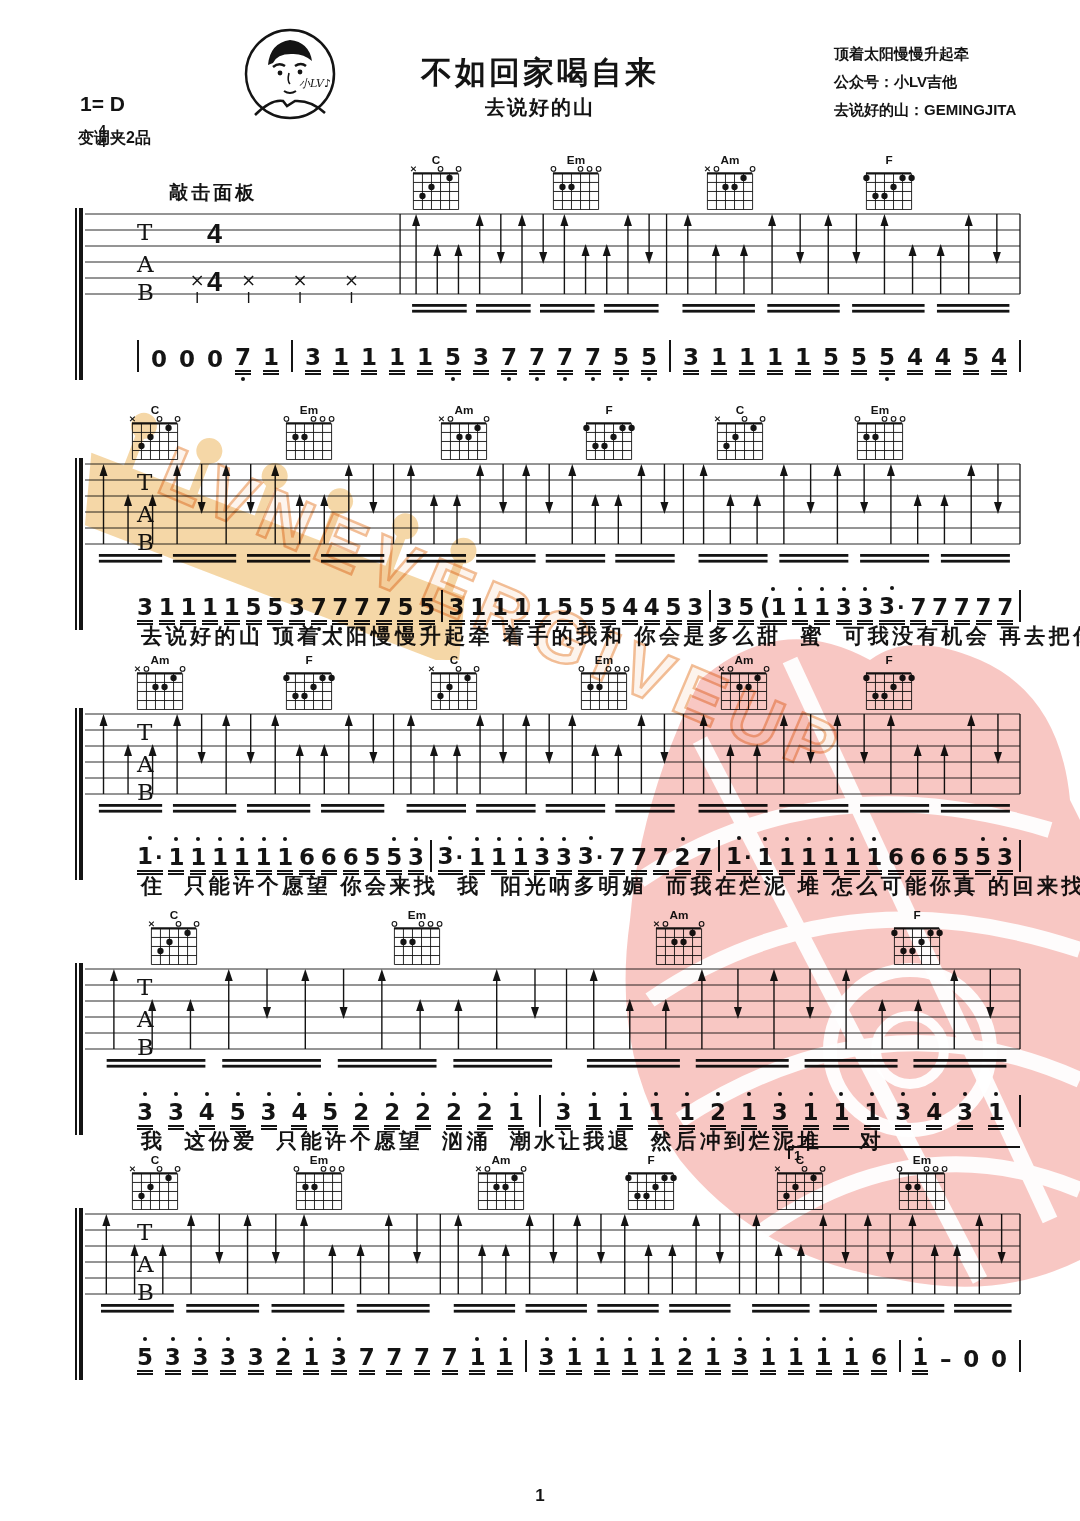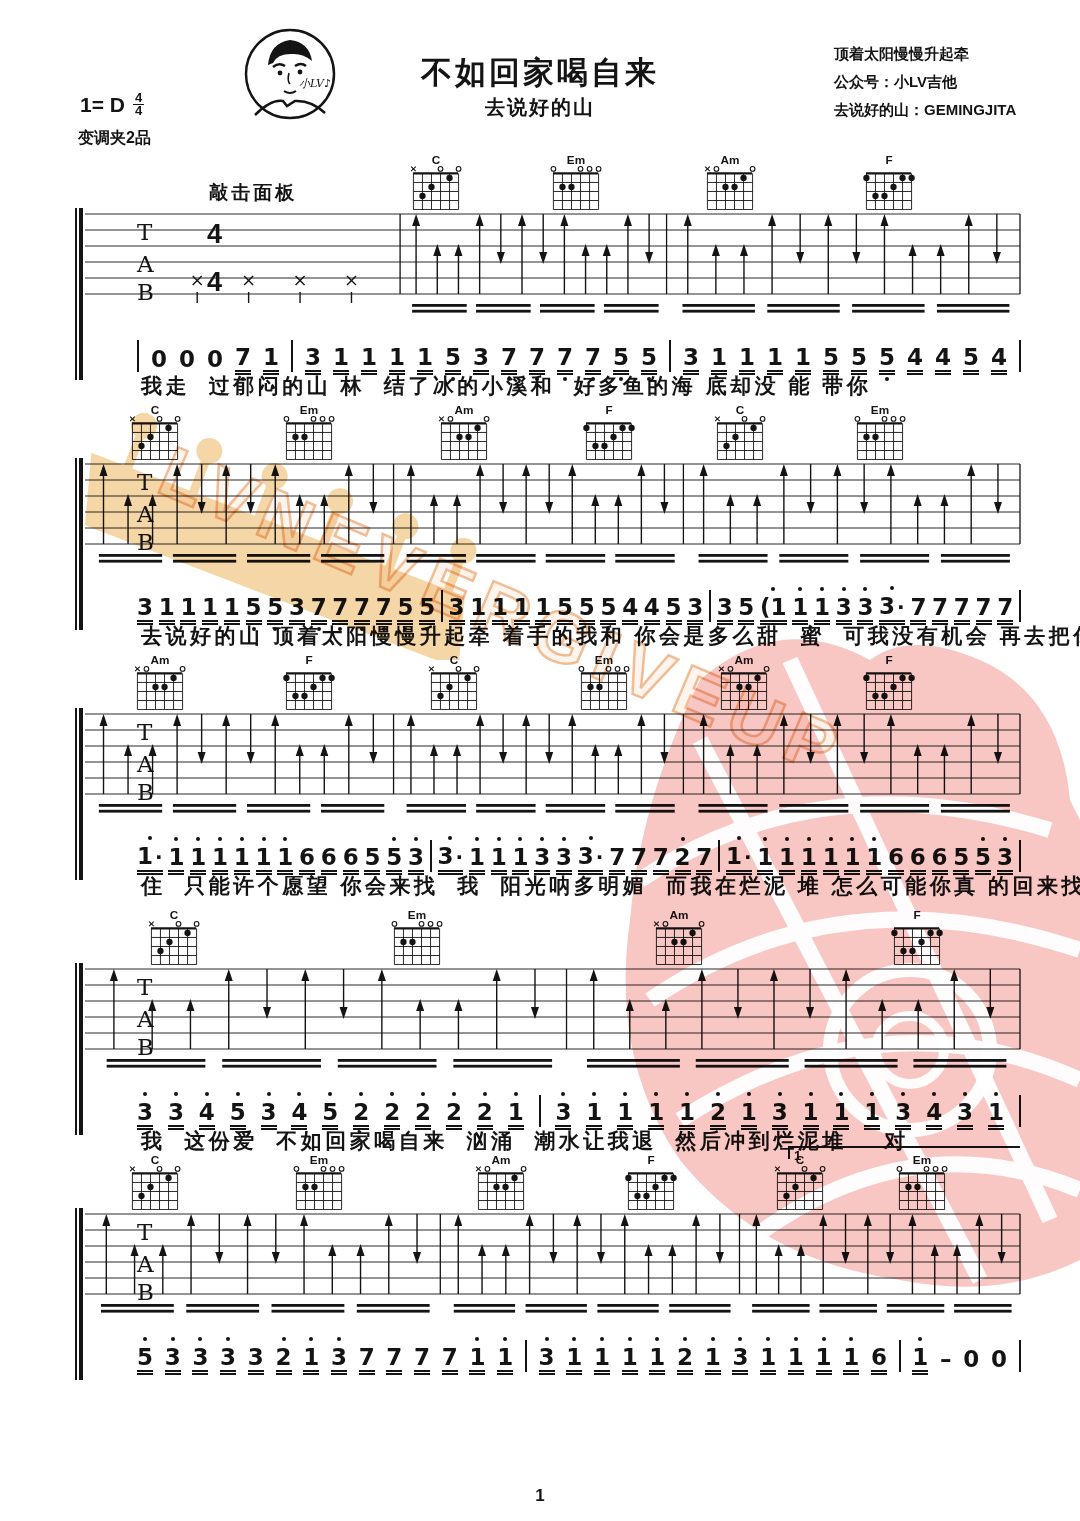--- a/index.html
+++ b/index.html
@@ -1,19 +1,19 @@
 <!DOCTYPE html>
 <html><head>
 <meta charset="utf-8">
 <style>
   html,body{margin:0;padding:0;background:#888;}
   #page{position:relative;width:1080px;height:1521px;background:#ffffff;margin:0 auto;
         font-family:"Liberation Sans","DejaVu Sans",sans-serif;color:#141414;overflow:hidden;}
   
-  .keyblock{position:absolute;left:80px;top:92px;font-size:21px;font-weight:600;display:flex;align-items:center;gap:8px;}
+  .keyblock{position:absolute;left:80px;top:92px;font-size:21px;font-weight:600;display:flex;align-items:center;gap:8px;flex-direction:column;}
   .frac{display:inline-flex;flex-direction:column;align-items:center;font-size:13px;font-weight:700;line-height:12px;}
   .frac .fl{border-bottom:1.5px solid #141414;padding:0 2px;}
   .capo{position:absolute;left:78px;top:128px;font-size:16px;font-weight:600;}
   .logo{position:absolute;left:243px;top:27px;width:94px;height:94px;}
   .title{position:absolute;left:0;right:0;top:52px;text-align:center;font-size:31px;font-weight:700;letter-spacing:3px;}
   .subtitle{position:absolute;left:0;right:0;top:94px;text-align:center;font-size:20px;font-weight:600;letter-spacing:2px;}
   .infoblock{position:absolute;left:834px;top:40px;font-size:15px;font-weight:600;line-height:28px;}
   
   .system{position:absolute;left:75px;width:950px;height:246px;}
   .bracket{position:absolute;left:0;top:48px;width:8px;height:172px;border-left:2.5px solid #141414;border-right:4.5px solid #141414;box-sizing:border-box;}
@@ -75,21 +75,21 @@
   <div class="infoblock">
     <div>顶着太阳慢慢升起牵</div>
     <div>公众号：小LV吉他</div>
     <div>去说好的山：GEMINGJITA</div>
   </div>
 
   <div id="systems">
       <div class="system" style="top: 160px;">
         <div class="bracket"></div>
         <div class="chordrow">
-          <div class="percLabel" style="left: 9%; margin-left: 40px;">敲击面板</div>
+          <div class="percLabel" style="left: 9%;">敲击面板</div>
           <div class="chord" style="left: 37.5%;"><svg width="58" height="56" viewBox="0 0 64 62">
               <text x="32" y="11" text-anchor="middle" font-size="13" font-weight="bold" fill="#141414" font-family="Liberation Sans,sans-serif">C</text>
               <line x1="6.5" y1="21.5" x2="56.5" y2="21.5" stroke="#141414" stroke-width="2.5"></line>
               <line x1="7" y1="31.5" x2="57" y2="31.5" stroke="#141414" stroke-width="1"></line>
               <line x1="7" y1="41.5" x2="57" y2="41.5" stroke="#141414" stroke-width="1"></line>
               <line x1="7" y1="51.5" x2="57" y2="51.5" stroke="#141414" stroke-width="1"></line>
               <line x1="7" y1="61.5" x2="57" y2="61.5" stroke="#141414" stroke-width="1"></line>
               <line x1="7" y1="21.5" x2="7" y2="61.5" stroke="#141414" stroke-width="1"></line>
               <line x1="4.4" y1="14" x2="9.6" y2="19" stroke="#141414" stroke-width="1.2"></line>
               <line x1="9.6" y1="14" x2="4.4" y2="19" stroke="#141414" stroke-width="1.2"></line>
@@ -287,21 +287,20 @@
           <span class="note ul">1</span>
           <span class="note ul">5</span>
           <span class="note ul">5</span>
           <span class="note ul">5<i class="od lo"></i></span>
           <span class="note ul">4</span>
           <span class="note ul">4</span>
           <span class="note ul">5</span>
           <span class="note ul">4</span>
           <div class="nbar"></div>
         </div>
-        <div class="lyrics">我走  过郁闷的山 林  结了冰的小溪和  好多鱼的海 底却没 能 带你</div>
       </div>
       <div class="system" style="top: 410px;">
         <div class="bracket"></div>
         <div class="chordrow">
           <div class="chord" style="left: 7.5%;"><svg width="58" height="56" viewBox="0 0 64 62">
               <text x="32" y="11" text-anchor="middle" font-size="13" font-weight="bold" fill="#141414" font-family="Liberation Sans,sans-serif">C</text>
               <line x1="6.5" y1="21.5" x2="56.5" y2="21.5" stroke="#141414" stroke-width="2.5"></line>
               <line x1="7" y1="31.5" x2="57" y2="31.5" stroke="#141414" stroke-width="1"></line>
               <line x1="7" y1="41.5" x2="57" y2="41.5" stroke="#141414" stroke-width="1"></line>
               <line x1="7" y1="51.5" x2="57" y2="51.5" stroke="#141414" stroke-width="1"></line>
@@ -1049,21 +1048,21 @@
           <span class="note ul">3<i class="od hi"></i></span>
           <span class="note ul">1<i class="od hi"></i></span>
           <span class="note ul">1<i class="od hi"></i></span>
           <span class="note ul">1<i class="od hi"></i></span>
           <span class="note ul">3<i class="od hi"></i></span>
           <span class="note ul">4<i class="od hi"></i></span>
           <span class="note ul">3<i class="od hi"></i></span>
           <span class="note ul">1<i class="od hi"></i></span>
           <div class="nbar"></div>
         </div>
-        <div class="lyrics">我  这份爱  不如回家喝自来  汹涌  潮水让我退  然后冲到烂泥堆    对</div>
+        <div class="lyrics">我  这份爱  只能许个愿望  汹涌  潮水让我退  然后冲到烂泥堆    对</div>
       </div>
       <div class="system" style="top: 1160px;">
         <div class="bracket"></div>
         <div class="chordrow">
           <div class="chord" style="left: 7.5%;"><svg width="58" height="56" viewBox="0 0 64 62">
               <text x="32" y="11" text-anchor="middle" font-size="13" font-weight="bold" fill="#141414" font-family="Liberation Sans,sans-serif">C</text>
               <line x1="6.5" y1="21.5" x2="56.5" y2="21.5" stroke="#141414" stroke-width="2.5"></line>
               <line x1="7" y1="31.5" x2="57" y2="31.5" stroke="#141414" stroke-width="1"></line>
               <line x1="7" y1="41.5" x2="57" y2="41.5" stroke="#141414" stroke-width="1"></line>
               <line x1="7" y1="51.5" x2="57" y2="51.5" stroke="#141414" stroke-width="1"></line>

